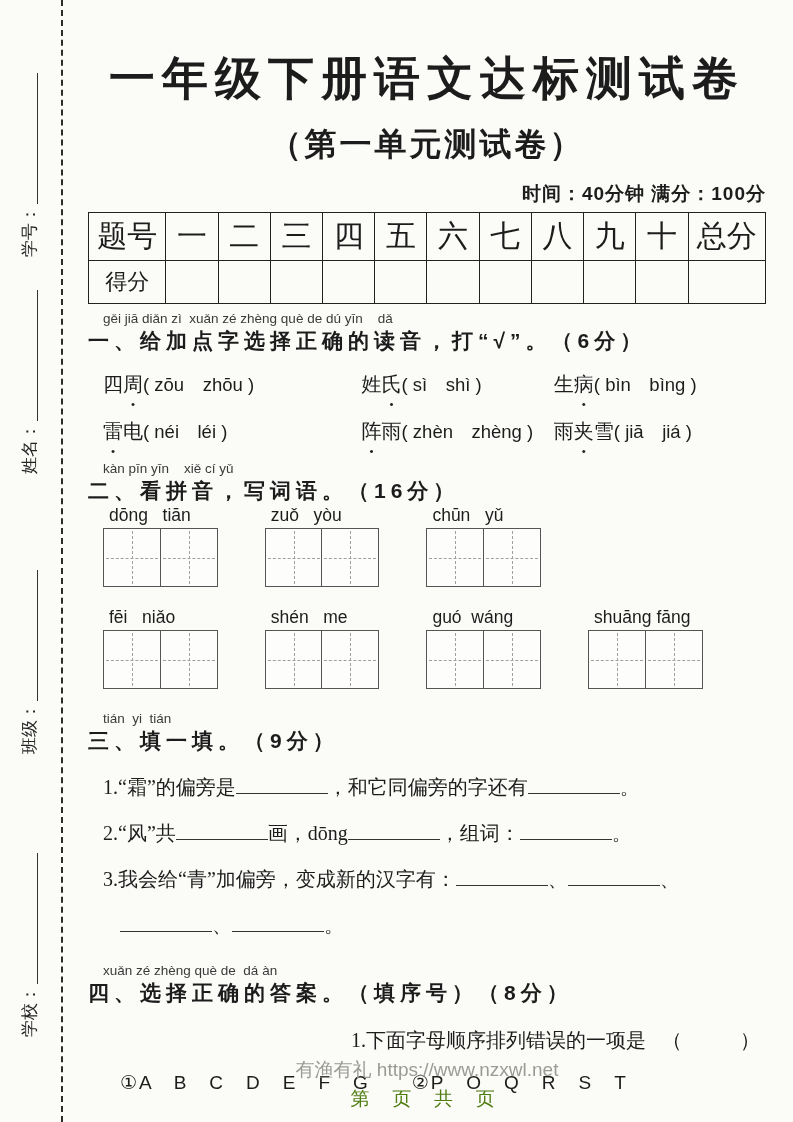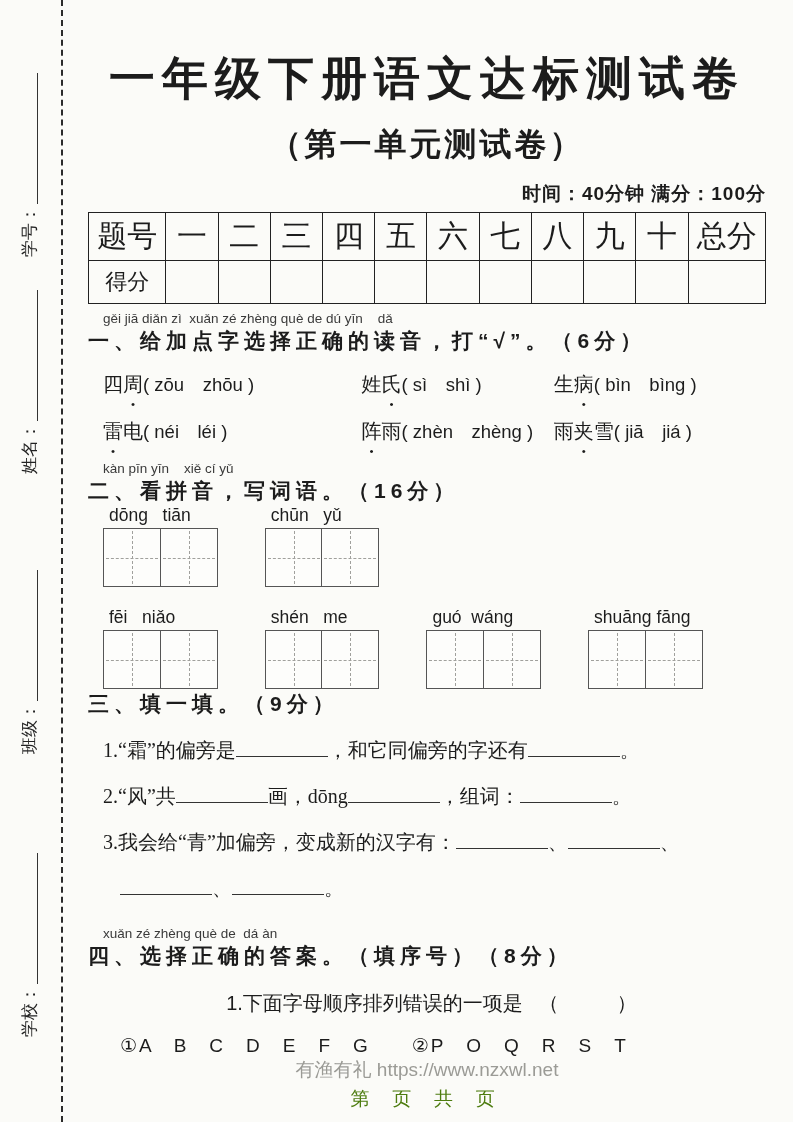--- a/index.html
+++ b/index.html
@@ -47,22 +47,22 @@
   .tzg{display:flex;}
   .cell{width:56px;height:57px;border:1.3px solid #555;position:relative;background:#fdfdfb;}
   .cell + .cell{margin-left:-1.3px;}
   .cell::before{content:"";position:absolute;left:2px;right:2px;top:50%;border-top:1px dashed #a0a09c;}
   .cell::after{content:"";position:absolute;top:2px;bottom:2px;left:50%;border-left:1px dashed #a0a09c;}
   
   .q-line{margin:19px 0 0 15px;font-size:20px;font-family:"Liberation Serif","DejaVu Serif",serif;white-space:nowrap;}
   .q-line.cont{margin-left:32px;}
   .blank{display:inline-block;width:92px;height:19px;border-bottom:1.4px solid #333;vertical-align:baseline;}
   
-  .q-choice{display:flex;justify-content:center;margin:20px 0 0 15px;font-size:20px;
-    font-family:Liberation Sans, sans-serif;gap:16px;}
+  .q-choice{display:flex;justify-content:flex-end;margin:20px 0 0 15px;font-size:20px;
+    font-family:Liberation Serif, serif;gap:16px;}
   .bracket{font-size:20px;letter-spacing:6px;}
   .letters{margin:16px 0 0 32px;font-size:19px;white-space:pre;letter-spacing:2px;}
   
   .footer{position:absolute;left:88px;bottom:10px;width:678px;text-align:center;}
   .footer-brand{font-size:19px;color:#9b9b96;}
   .footer-page{font-size:19px;color:#4d7c0f;letter-spacing:9px;margin-top:3px;font-family:"Liberation Serif","DejaVu Serif",serif;}
 </style>
 </head>
 <body>
 
@@ -153,20 +153,27 @@
 
     <div class="word-row first">
       <div class="wb">
         <div class="wb-pinyin">dōng   tiān</div>
         <div class="tzg">
             <div class="cell"></div>
             <div class="cell"></div>
           </div>
       </div>
       <div class="wb">
+        <div class="wb-pinyin">zuǒ   yòu</div>
+        <div class="tzg">
+            <div class="cell"></div>
+            <div class="cell"></div>
+          </div>
+      </div>
+      <div class="wb">
         <div class="wb-pinyin">chūn   yǔ</div>
         <div class="tzg">
             <div class="cell"></div>
             <div class="cell"></div>
           </div>
       </div>
     </div>
 
     <div class="word-row second">
       <div class="wb">
@@ -192,20 +199,21 @@
       </div>
       <div class="wb">
         <div class="wb-pinyin">shuāng fāng</div>
         <div class="tzg">
             <div class="cell"></div>
             <div class="cell"></div>
           </div>
       </div>
     </div>
 
+    <div class="pinyin-line" style="margin-top:22px;">tián  yi  tián</div>
     <div class="sec-heading">三、填一填。（9分）</div>
 
     <div class="q-line">
       <span>1.“霜”的偏旁是</span><span class="blank"></span><span>，和它同偏旁的字还有</span><span class="blank"></span><span>。</span>
     </div>
     <div class="q-line">
       <span>2.“风”共</span><span class="blank"></span><span>画，dōng</span><span class="blank"></span><span>，组词：</span><span class="blank"></span><span>。</span>
     </div>
     <div class="q-line">
       <span>3.我会给“青”加偏旁，变成新的汉字有：</span><span class="blank"></span><span>、</span><span class="blank"></span><span>、</span>

